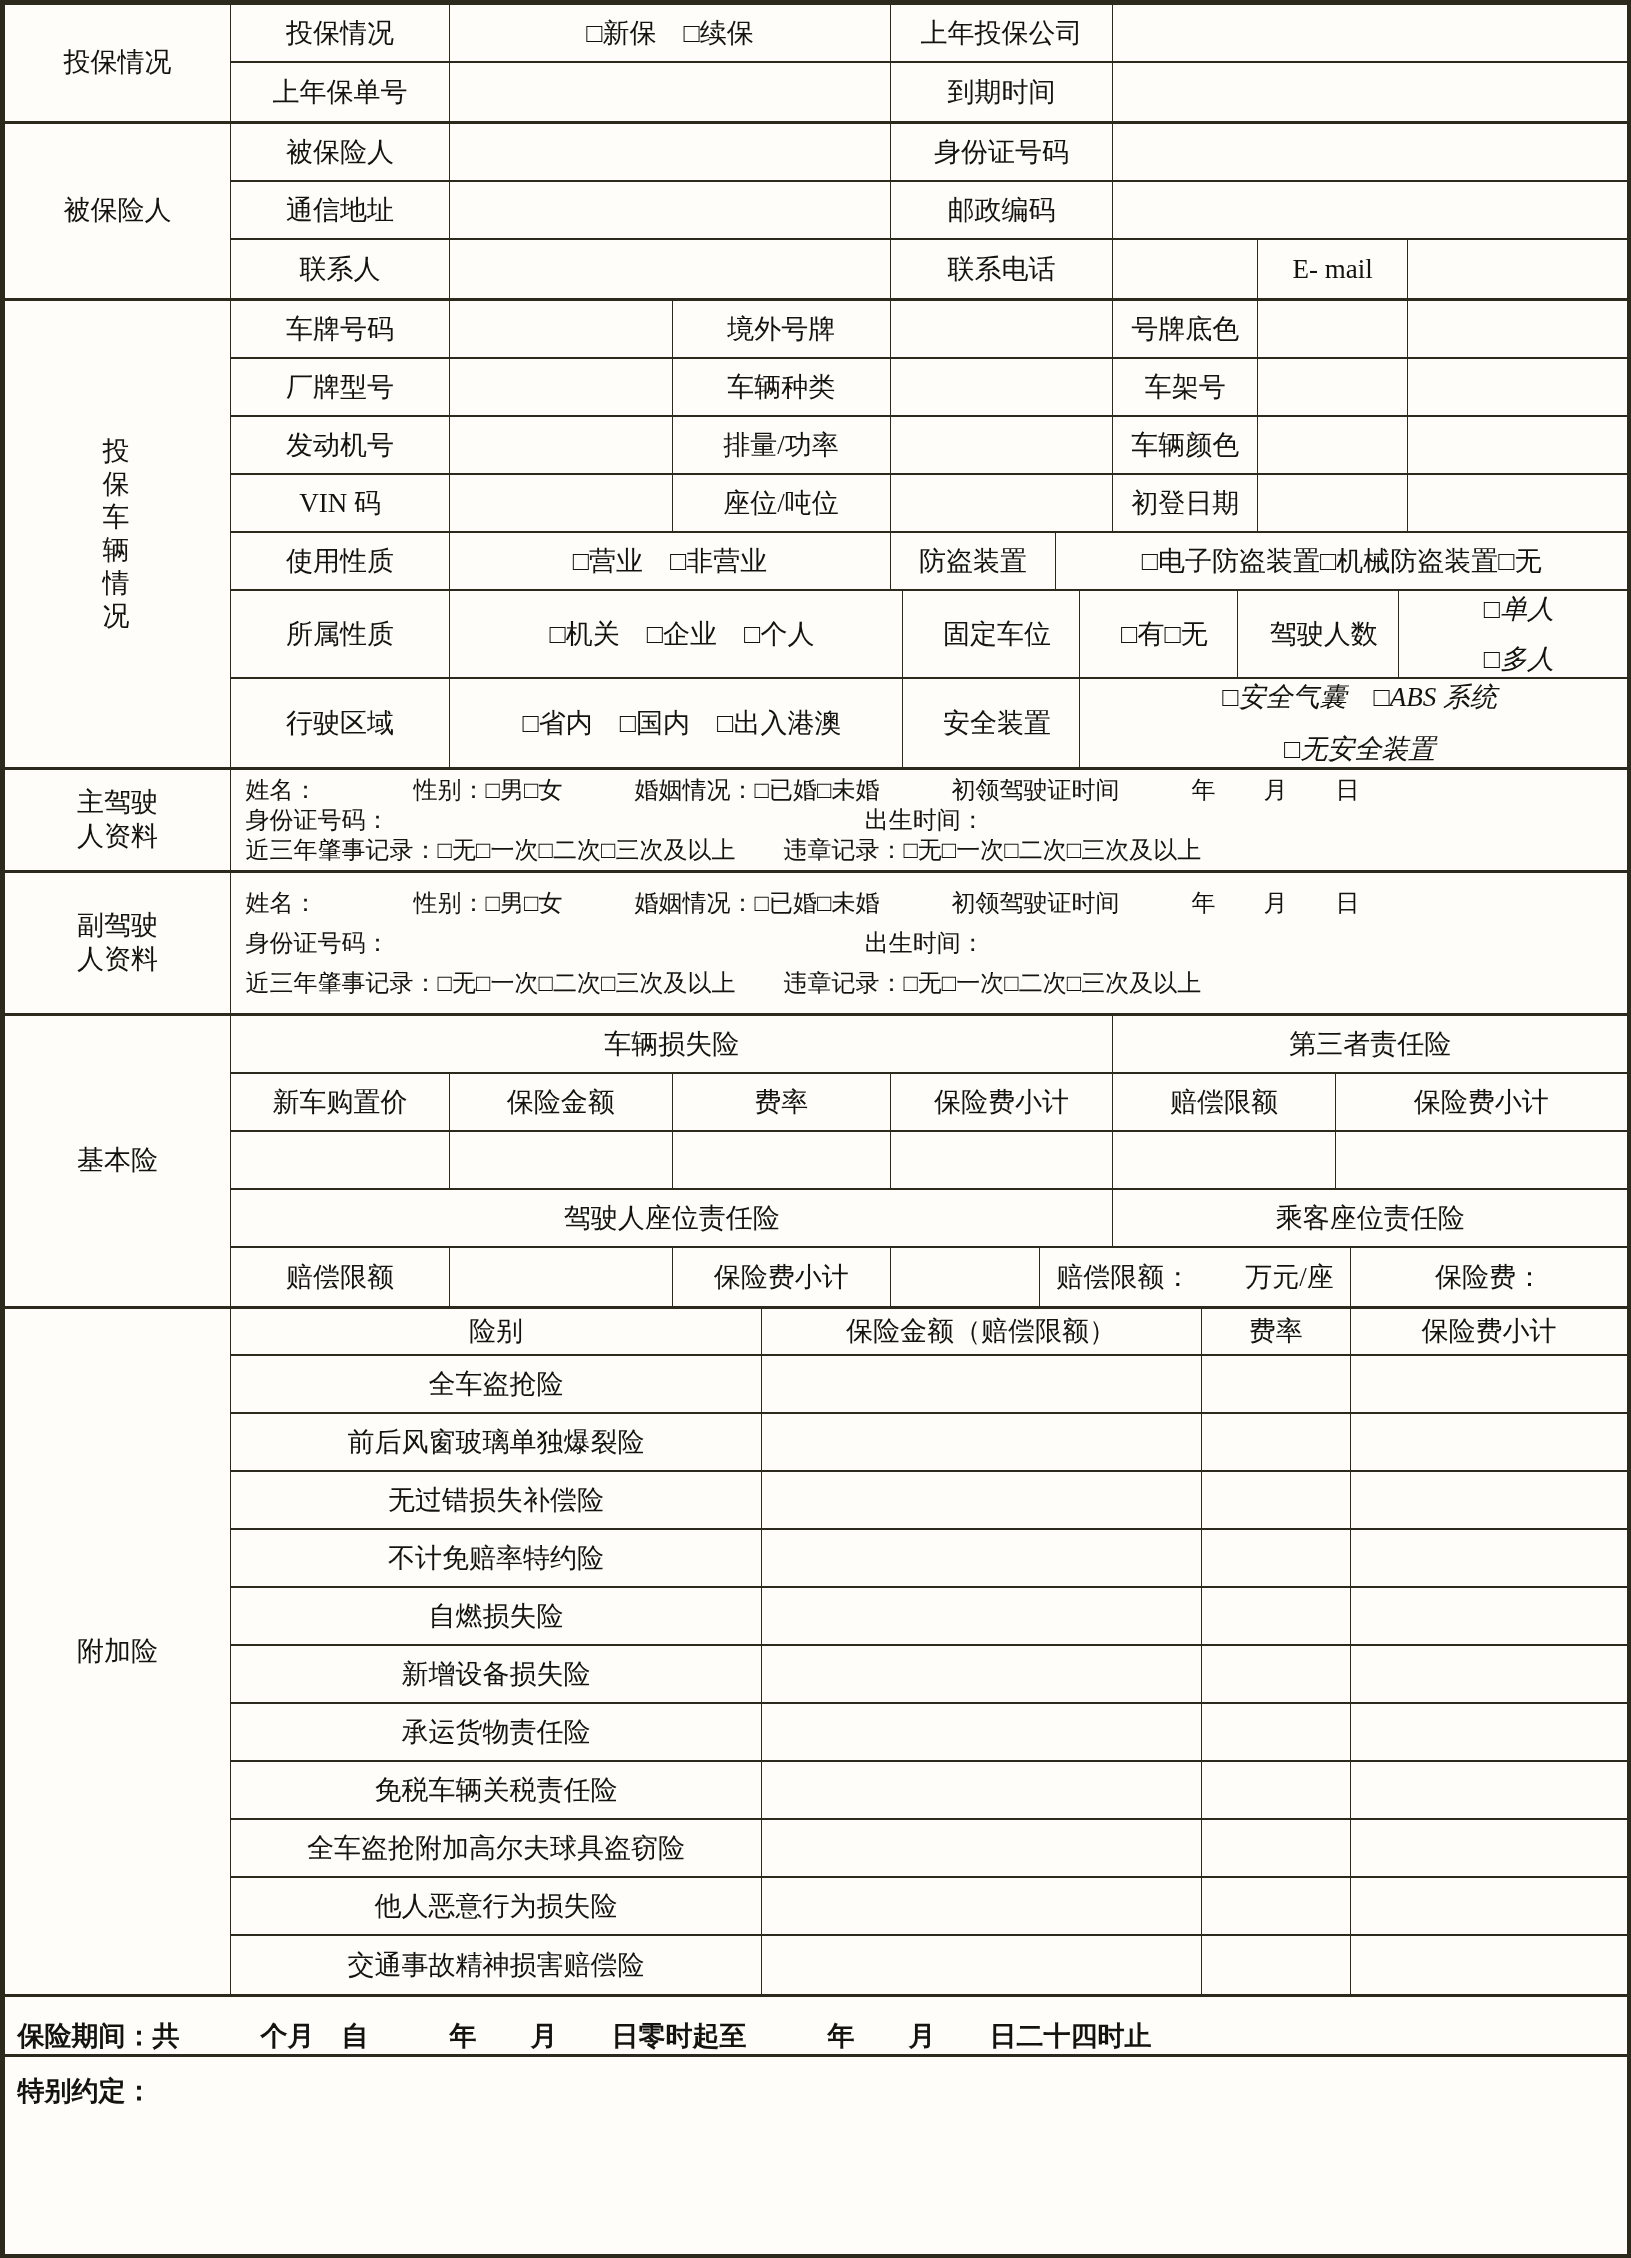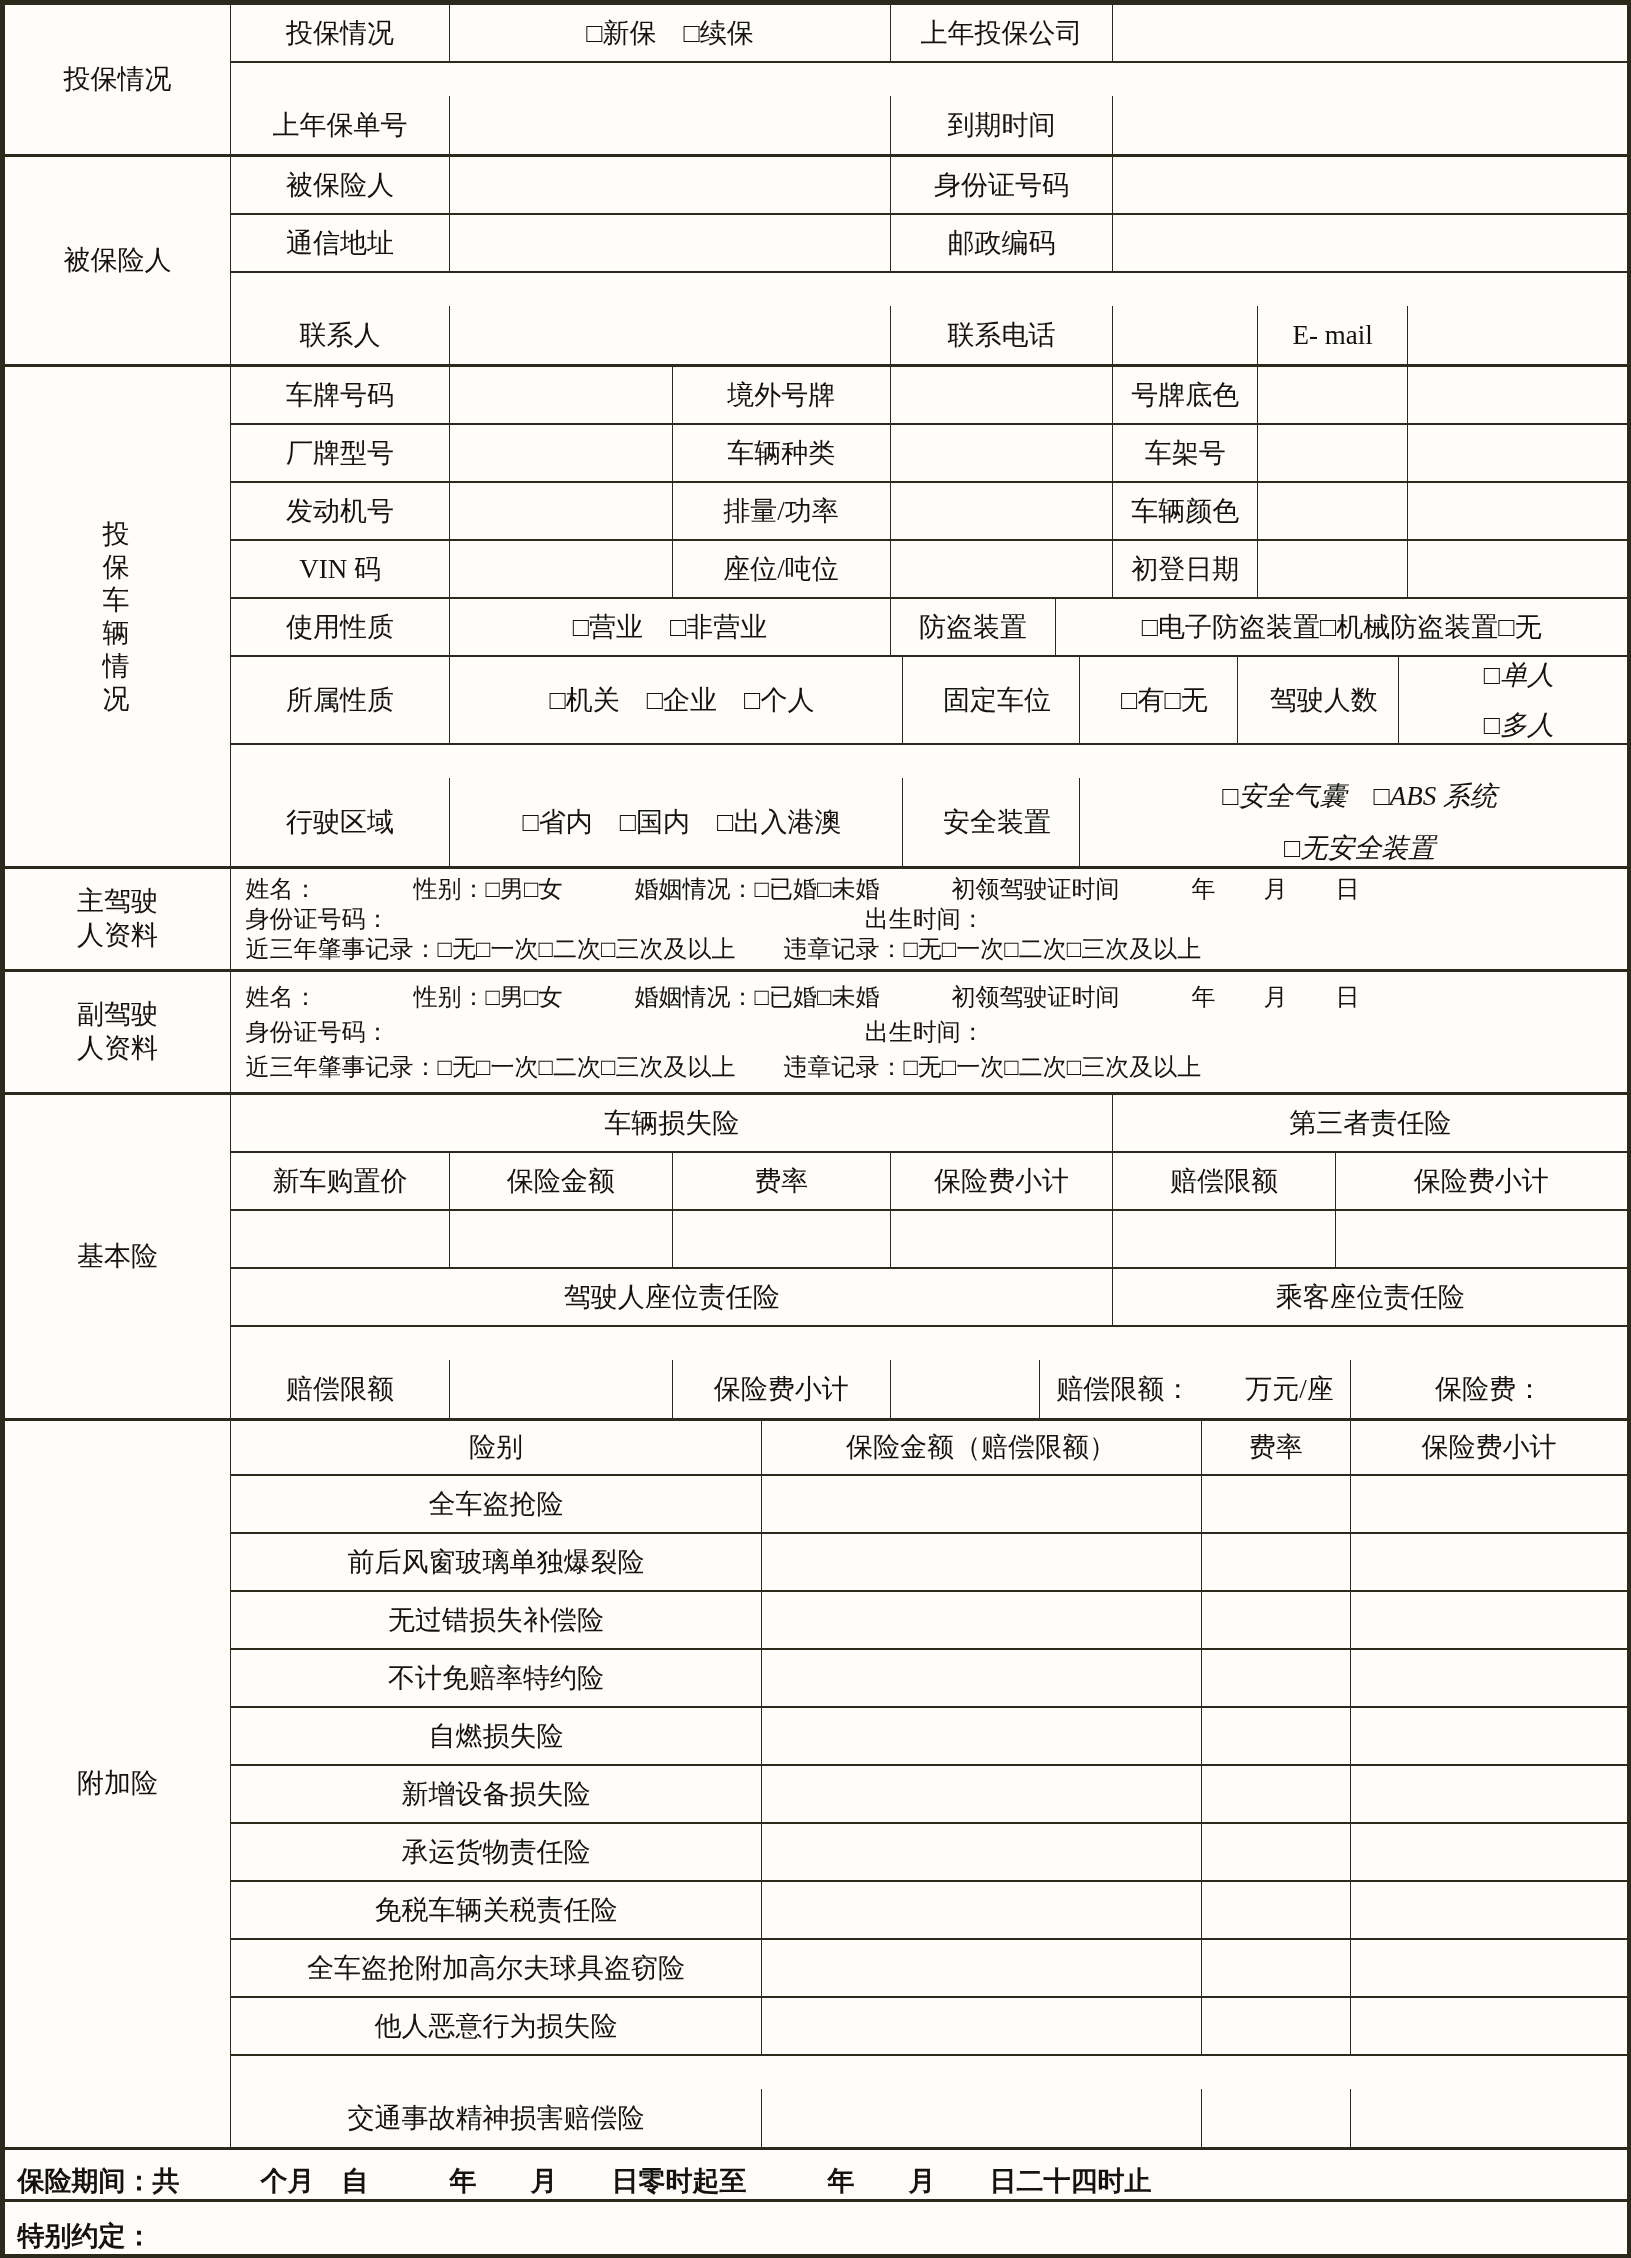--- a/index.html
+++ b/index.html
@@ -22,23 +22,23 @@
   .sec{display:flex;border-bottom:3.6px solid var(--bc);}
   .side{
     width:13.94%;flex:0 0 13.94%;
     border-right:1.8px solid var(--bc);
     display:flex;flex-direction:column;align-items:center;justify-content:center;
     text-align:center;line-height:1.25;
   }
   .side .vert{width:30px;word-break:break-all;line-height:33px;text-align:left;}
   .secbody{flex:1;display:flex;flex-direction:column;min-width:0;}
   .row{display:flex;border-bottom:2.7px solid var(--bc);}
-  .row:last-child{border-bottom:0;margin-top:33px;}
+  .row:last-child{border-bottom:0;}
   .h65{height:58px;}
-  .h61{height:55px;}
+  .h61{height:47px;}
   .h98{height:88px;gap:12px;}
   .cell{
     border-right:1.8px solid var(--bc);
     display:flex;align-items:center;justify-content:center;
     padding:1.8px 7.2px;text-align:center;line-height:1.2;
     overflow:hidden;white-space:nowrap;
   }
   .cell.fill{flex:1;border-right:0;}
   .cell.twoline{flex-direction:column;justify-content:space-between;gap:5.4px;white-space:normal;font-style:italic;}
   

